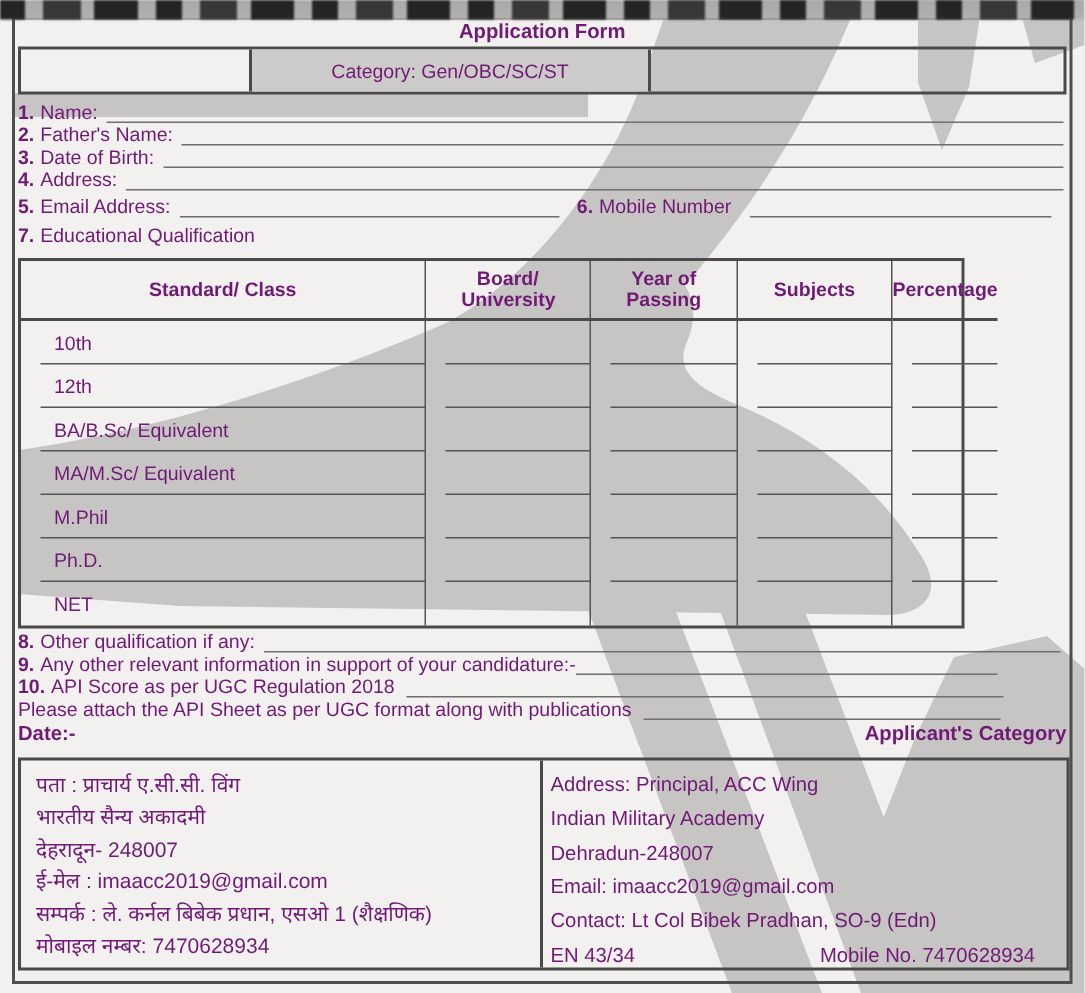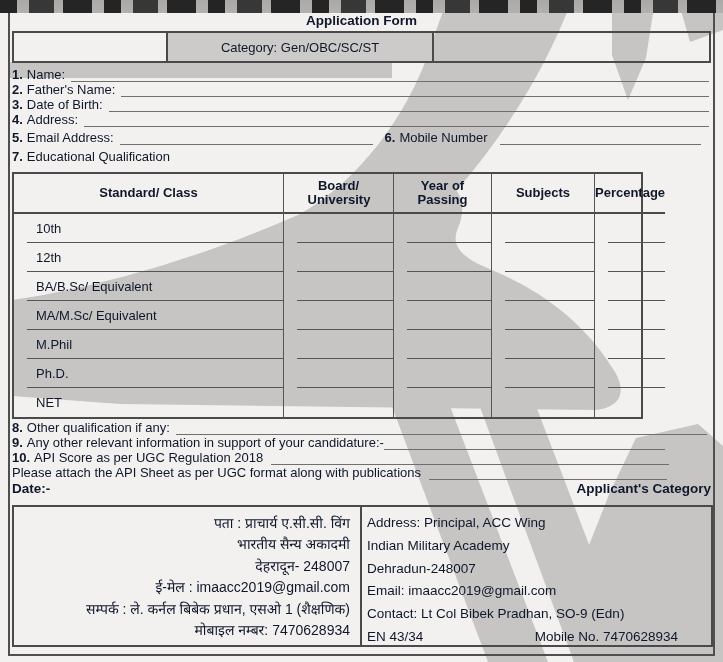--- a/index.html
+++ b/index.html
@@ -1,17 +1,17 @@
 <!DOCTYPE html>
 <html><head>
 <meta charset="utf-8">
 <style>
   html,body{margin:0;padding:0;}
   body{font-family:"Liberation Sans","DejaVu Sans",sans-serif;background:#e9e7e4;}
-  .screen{position:relative;width:723px;height:662px;overflow:hidden;background:#f3f1ef;color:#0f172a;}
+  .screen{position:relative;width:723px;height:662px;overflow:hidden;background:#f3f1ef;color:#701a75;}
 
   
   .topstrip{position:absolute;left:0;top:0;width:723px;height:13px;background:
     repeating-linear-gradient(90deg, rgba(25,25,25,.92) 0 17px, rgba(165,164,162,0) 17px 29px,
       rgba(35,35,35,.85) 29px 54px, rgba(170,169,167,0) 54px 63px,
       rgba(22,22,22,.9) 63px 92px, rgba(175,174,172,0) 92px 104px),
     linear-gradient(#aba9a7,#b3b1af);
     filter:blur(.6px);z-index:3;}
   .frame{position:absolute;left:8px;top:11px;width:703px;height:641px;border:2px solid #4f4f4f;z-index:1;}
   svg.watermark{position:absolute;left:0;top:0;z-index:0;}
@@ -44,21 +44,21 @@
   .td{height:29px;display:flex;align-items:center;padding-left:9px;margin-left:13px;}
   .td.blank{padding-left:0;}
   .lastcol{border-right:none;}
   .lastrow{border-bottom:none;}
 
   
   .signoff{position:absolute;left:12px;top:481px;width:699px;display:flex;justify-content:space-between;font-weight:bold;font-size:13.5px;}
 
   
   .footer{position:absolute;left:12px;top:505px;width:701px;height:142px;border:2px solid #4a4a4a;box-sizing:border-box;display:flex;}
-  .f-left{width:348px;box-sizing:border-box;border-right:2px solid #4a4a4a;padding:6px 10px 0 10px;font-size:14px;line-height:21.4px;text-align:right;}
+  .f-left{width:348px;box-sizing:border-box;border-right:2px solid #4a4a4a;padding:6px 10px 0 10px;font-size:14px;line-height:21.4px;}
   .f-right{flex:1;box-sizing:border-box;padding:5px 13px 0 5px;font-weight:normal;font-size:13.5px;line-height:22.8px;text-align:left;}
   .f-lastline{display:flex;justify-content:space-between;}
 </style>
 </head>
 <body>
 
 <div class="screen">
 
   <svg class="watermark" width="723" height="662" viewBox="0 0 723 662">
     <g fill="#c6c5c3">
@@ -214,19 +214,19 @@
         <div>मोबाइल नम्बर: 7470628934</div>
       </div>
       <div class="f-right">
         <div>Address: Principal, ACC Wing</div>
         <div>Indian Military Academy</div>
         <div>Dehradun-248007</div>
         <div>Email: imaacc2019@gmail.com</div>
         <div>Contact: Lt Col Bibek Pradhan, SO-9 (Edn)</div>
         <div class="f-lastline">
           <span>EN 43/34</span>
-          <span style="margin-right:20px;">Mobile No. 7470628934</span>
+          <span style="margin-right:8px;">Mobile No. 7470628934</span>
         </div>
       </div>
     </div>
 
   </div>
 </div>
 
 </body></html>

